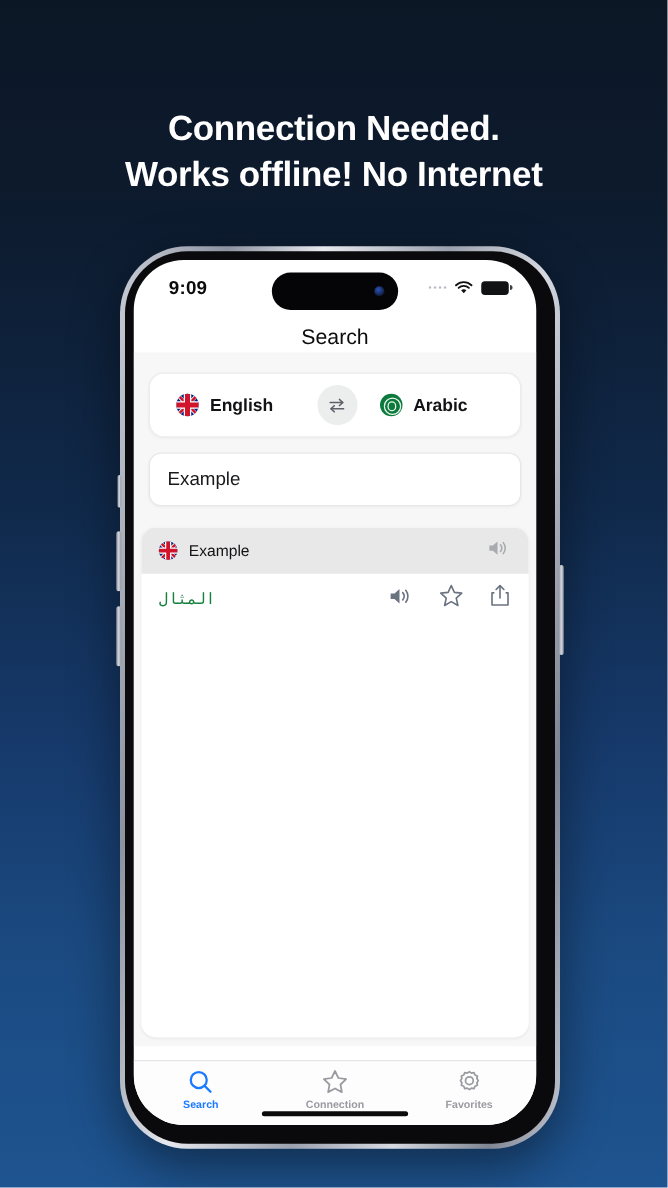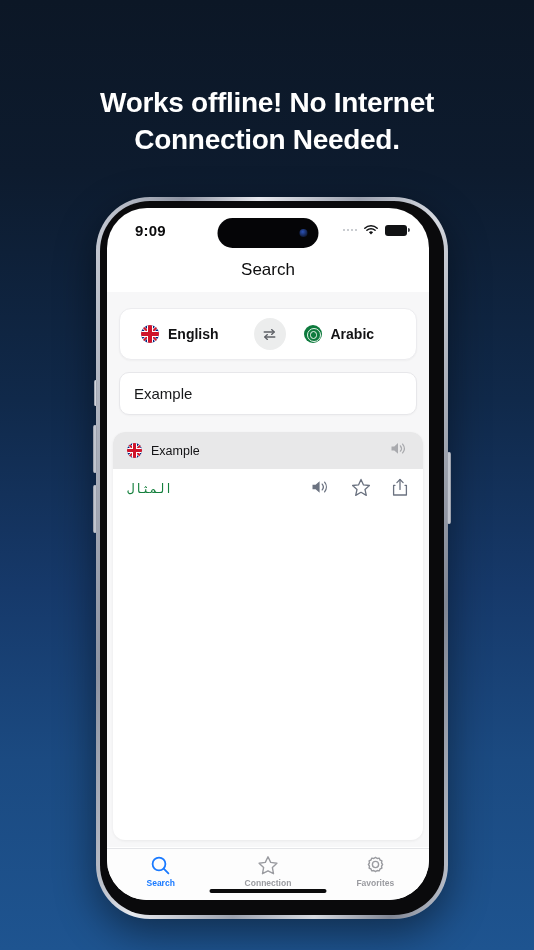--- a/index.html
+++ b/index.html
@@ -86,21 +86,21 @@
     position:absolute; top:52px; left:0; width:322px;
     text-align:center; font-size:17px; font-weight:500; color:#0c0c0d;
   }
   .nav-sep {
     position:absolute; top:84px; left:0; width:322px; height:1px;
     background:#e2e3e6;
   }
 
   
   .app-body {
-    position:absolute; top:84px; left:0; width:322px; height:555px;
+    position:absolute; top:74px; left:0; width:322px; height:555px;
     background:#f7f7f8;
   }
 
   
   .lang-card {
     position:absolute; left:12px; top:16px;
     width:298px; height:52px;
     background:#ffffff; border:1px solid #ececef; border-radius:12px;
     display:flex; align-items:center;
     box-shadow:0 1px 2px rgba(0,0,0,0.035);
@@ -207,22 +207,22 @@
   .tab.active .tab-label { color:#1a7aff; }
   .home-ind {
     position:absolute; bottom:7px; left:50%; transform:translateX(-50%);
     width:117px; height:4.5px; border-radius:3px; background:#0b0b0c;
   }
 </style>
 </head>
 <body>
 
 <div class="headline">
+  <div>Connection Needed.</div>
   <div>Works offline! No Internet</div>
-  <div>Connection Needed.</div>
 </div>
 
 <div class="phone-outer">
 
   <div class="btn-side btn-silent"></div>
   <div class="btn-side btn-volup"></div>
   <div class="btn-side btn-voldn"></div>
   <div class="btn-side btn-power"></div>
 
   <div class="phone-bezel"></div>

